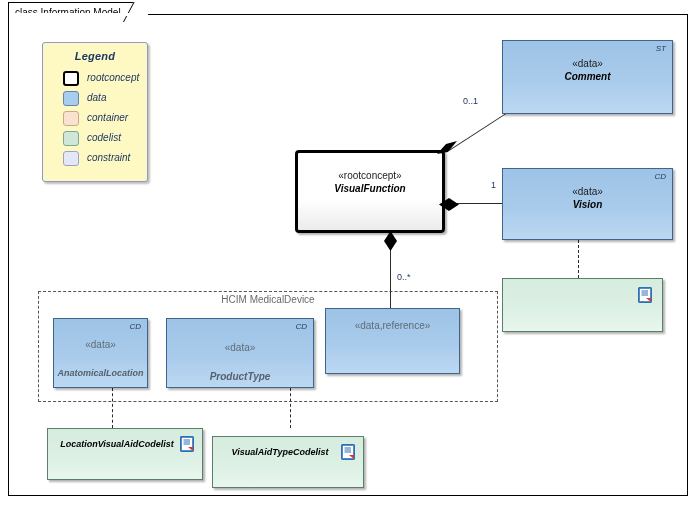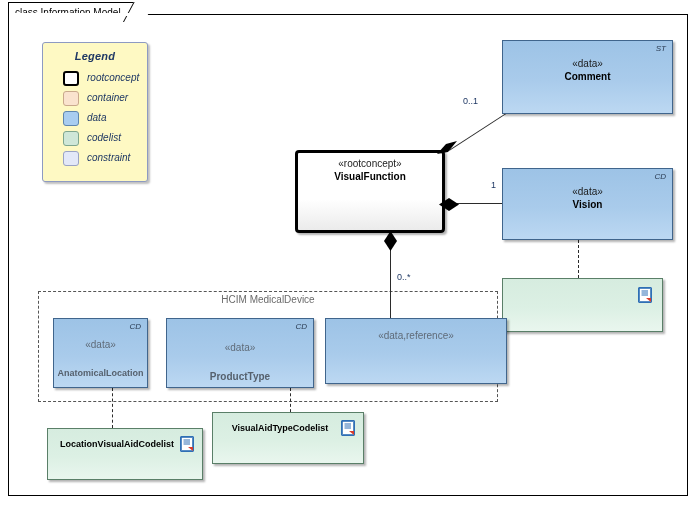--- a/index.html
+++ b/index.html
@@ -88,20 +88,21 @@
     color: #1a1a1a;
     text-align: center;
     line-height: 13px;
   }
   .uml-box .cname {
     font-size: 10px;
     font-weight: bold;
     color: #000000;
     text-align: center;
     line-height: 13px;
+    font-style: italic;
   }
   .box-labels {
     position: absolute;
     left: 0;
     right: 0;
     top: 16px;
   }
 
   
   .t-data {
@@ -257,26 +258,26 @@
   <div id="title-tab-cover"></div>
 
   <div id="legend">
     <div class="legend-title">Legend</div>
     <div class="legend-list">
       <div class="legend-row">
         <span class="legend-swatch sw-rootconcept"></span>
         <span class="legend-label">rootconcept</span>
       </div>
       <div class="legend-row">
+        <span class="legend-swatch sw-data"></span>
+        <span class="legend-label">data</span>
+      </div>
+      <div class="legend-row">
         <span class="legend-swatch sw-container"></span>
         <span class="legend-label">container</span>
-      </div>
-      <div class="legend-row">
-        <span class="legend-swatch sw-data"></span>
-        <span class="legend-label">data</span>
       </div>
       <div class="legend-row">
         <span class="legend-swatch sw-codelist"></span>
         <span class="legend-label">codelist</span>
       </div>
       <div class="legend-row">
         <span class="legend-swatch sw-constraint"></span>
         <span class="legend-label">constraint</span>
       </div>
     </div>
@@ -318,21 +319,21 @@
 
   <div class="uml-box t-data" style="left:502px; top:40px; width:171px; height:74px;">
     <span class="corner-tag">ST</span>
     <div class="box-labels">
       <div class="stereo">«data»</div>
       <div class="cname">Comment</div>
     </div>
   </div>
 
   <div class="uml-box t-rootconcept" style="left:295px; top:150px; width:150px; height:83px;">
-    <div class="box-labels" style="top:4px;">
+    <div class="box-labels" style="top:16px;">
       <div class="stereo">«rootconcept»</div>
       <div class="cname">VisualFunction</div>
     </div>
   </div>
 
   <div class="uml-box t-data" style="left:502px; top:168px; width:171px; height:72px;">
     <span class="corner-tag">CD</span>
     <div class="box-labels">
       <div class="stereo">«data»</div>
       <div class="cname">Vision</div>
@@ -360,42 +361,42 @@
   </div>
 
   <div class="uml-box t-data muted" style="left:166px; top:318px; width:148px; height:70px;">
     <span class="corner-tag">CD</span>
     <div class="box-labels" style="top:22px;">
       <div class="stereo">«data»</div>
       <div class="cname">ProductType</div>
     </div>
   </div>
 
-  <div class="uml-box t-data muted" style="left:325px; top:318px; width:182px; height:66px;">
+  <div class="uml-box t-data muted" style="left:325px; top:308px; width:135px; height:66px;">
     <div class="box-labels" style="top:10px;">
       <div class="stereo">«data,reference»</div>
     </div>
   </div>
 
   <div class="uml-box t-codelist" style="left:47px; top:428px; width:156px; height:52px;">
     <div class="box-labels" style="top:9px; left:4px; right:20px;">
       <div class="cname" style="font-size:9px;">LocationVisualAidCodelist</div>
     </div>
     <span class="doc-icon" style="top:7px; right:8px;">
       <svg width="12" height="14" viewBox="0 0 12 14">
         <rect x="0.5" y="0.5" width="11" height="13" fill="#ffffff" stroke="#2f6fb5" stroke-width="0.8"></rect>
         <line x1="2.5" y1="3" x2="9" y2="3" stroke="#2f6fb5" stroke-width="1"></line>
         <line x1="2.5" y1="5" x2="9" y2="5" stroke="#2f6fb5" stroke-width="1"></line>
         <line x1="2.5" y1="7" x2="9" y2="7" stroke="#2f6fb5" stroke-width="1"></line>
         <polygon points="7,10 12,10 12,14" fill="#d93b2b"></polygon>
       </svg>
     </span>
   </div>
 
-  <div class="uml-box t-codelist" style="left:212px; top:412px; width:152px; height:52px;">
+  <div class="uml-box t-codelist" style="left:212px; top:436px; width:152px; height:52px;">
     <div class="box-labels" style="top:9px; left:4px; right:20px;">
       <div class="cname" style="font-size:9px;">VisualAidTypeCodelist</div>
     </div>
     <span class="doc-icon" style="top:7px; right:8px;">
       <svg width="12" height="14" viewBox="0 0 12 14">
         <rect x="0.5" y="0.5" width="11" height="13" fill="#ffffff" stroke="#2f6fb5" stroke-width="0.8"></rect>
         <line x1="2.5" y1="3" x2="9" y2="3" stroke="#2f6fb5" stroke-width="1"></line>
         <line x1="2.5" y1="5" x2="9" y2="5" stroke="#2f6fb5" stroke-width="1"></line>
         <line x1="2.5" y1="7" x2="9" y2="7" stroke="#2f6fb5" stroke-width="1"></line>
         <polygon points="7,10 12,10 12,14" fill="#d93b2b"></polygon>

